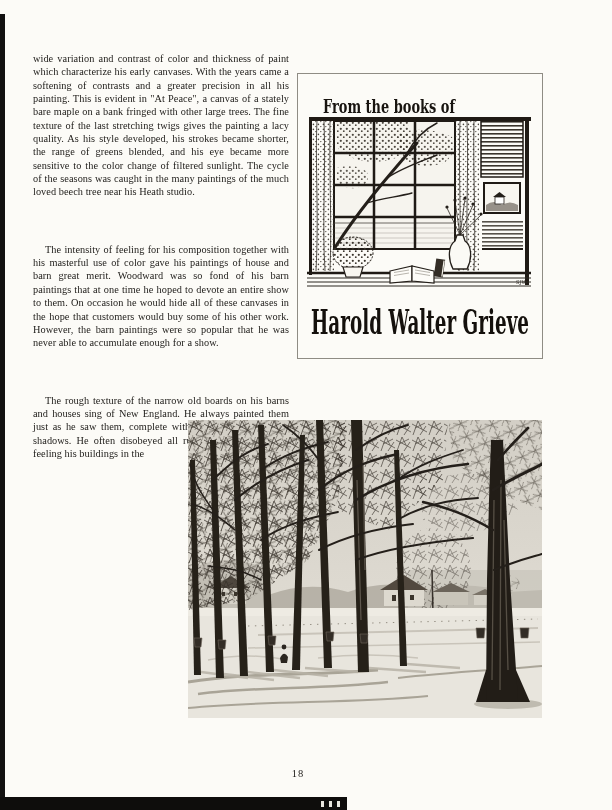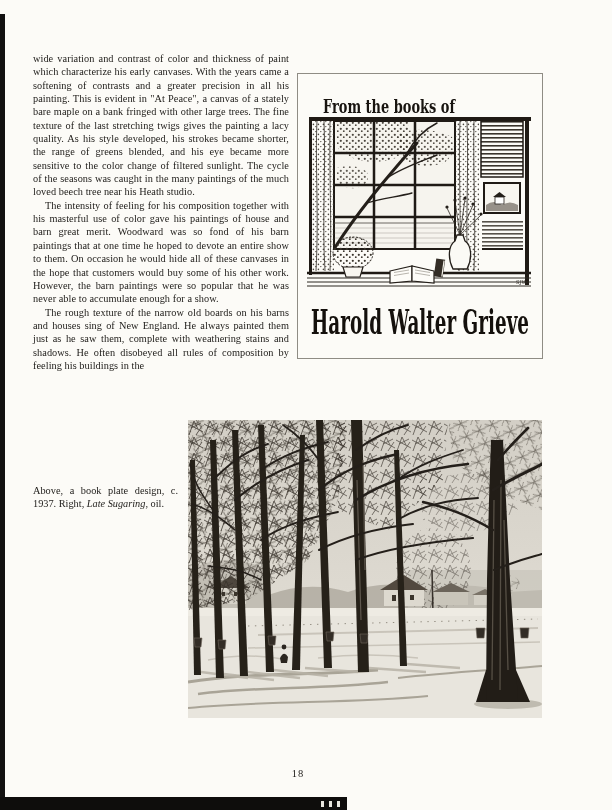--- a/index.html
+++ b/index.html
@@ -4,21 +4,21 @@
 <style>
   html,body{margin:0;padding:0;}
   body{width:612px;height:810px;background:#fcfbf7;overflow:hidden;}
   .page{position:relative;width:612px;height:810px;background:#fcfbf7;
         font-family:"Liberation Serif", serif;color:#1d1b18;}
   
   .text-column{position:absolute;left:33px;top:52px;width:256px;
         font-size:10.3px;line-height:13.35px;text-align:justify;
         letter-spacing:0.05px;}
   .para{margin:0;}
-  .para.indent{text-indent:12px;}
+  .para.indent{text-indent:12px;margin-top:44px;}
   
   .caption{position:absolute;left:33px;top:484px;width:145px;
         font-size:10.3px;line-height:13.4px;text-align:justify;}
   .caption .it{font-style:italic;}
   
   .bookplate{position:absolute;left:297px;top:73px;width:246px;height:286px;margin:0;}
   .painting{position:absolute;left:188px;top:420px;width:354px;height:298px;margin:0;}
   .bookplate svg,.painting svg{display:block;width:100%;height:100%;}
   
   .page-number{position:absolute;left:278px;top:768px;width:40px;text-align:center;
@@ -166,21 +166,20 @@
         </g>
         <text x="219" y="211" font-size="5" font-family="DejaVu Serif, serif" fill="#241f1a">SJW</text>
       </g>
 
       <g transform="scale(1,1.12)">
         <text x="123" y="233" text-anchor="middle" font-size="30" font-weight="bold" font-family="DejaVu Serif, serif" textLength="218" lengthAdjust="spacingAndGlyphs" fill="#14100c">Harold Walter Grieve</text>
       </g>
     </svg>
   </figure>
 
-  <aside class="caption"><span>Above, a book plate design, c. 1937. Right, </span><span class="it">Late Sugaring</span><span>, oil.</span></aside>
 
   <figure class="painting">
     <svg viewBox="0 0 354 298">
       <defs>
         <linearGradient id="sky" x1="0" y1="0" x2="0" y2="1">
           <stop offset="0" stop-color="#d3cfc6"></stop>
             <stop offset="0.6" stop-color="#dedad1"></stop>
           <stop offset="1" stop-color="#d8d4ca"></stop>
         </linearGradient>
         <pattern id="tw1" width="16" height="16" patternUnits="userSpaceOnUse">

